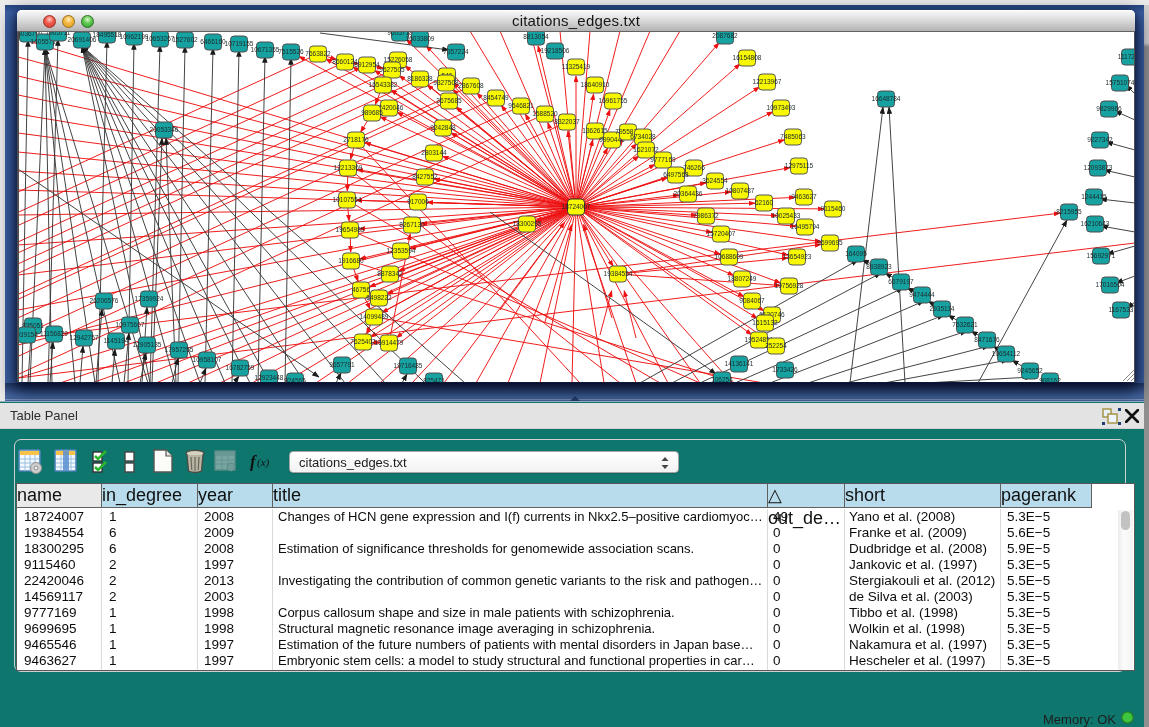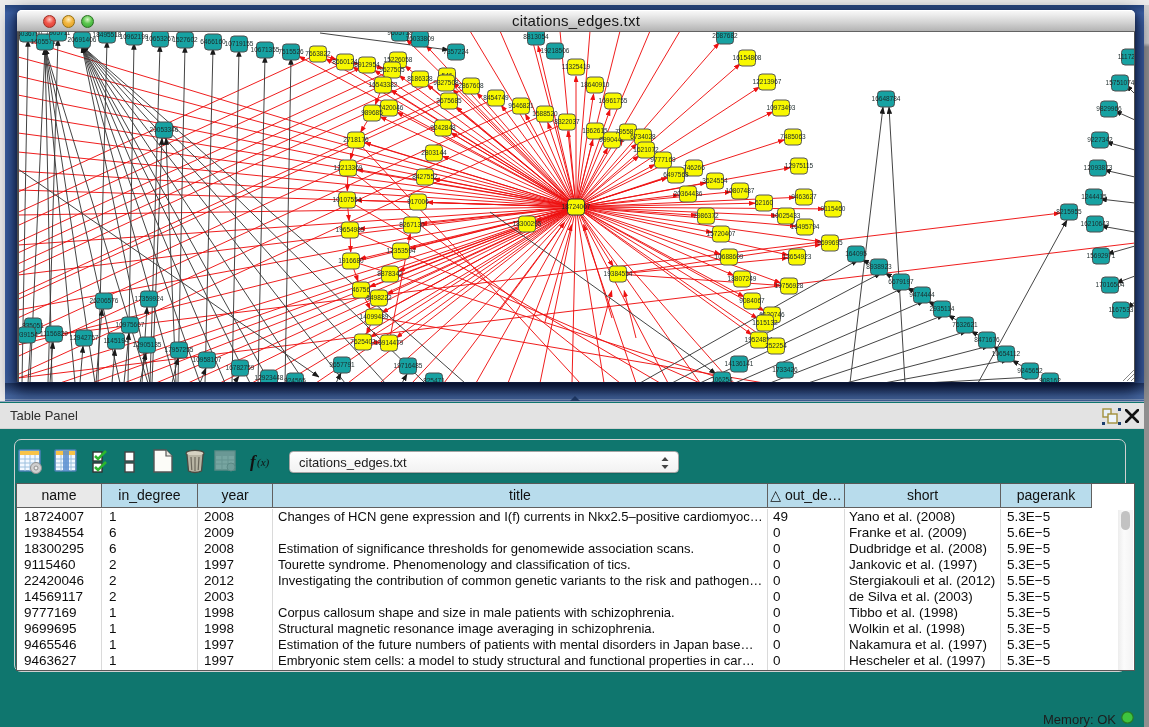--- a/index.html
+++ b/index.html
@@ -18,21 +18,21 @@
 #netview{position:absolute;left:0;top:22px;width:1118px;height:350px;background:#fff;border-left:2px solid #4f4f4f;border-right:1px solid #4f4f4f}
 #tpanel{position:absolute;left:0;top:401px;width:1144px;height:326px;background:#0f766e;border-top:1px solid #9aa7c0}
 #tphead{position:absolute;left:0;top:1px;width:100%;height:26px;background:#e3e3e3;border-bottom:1px solid #d2d2d2}
 #tphead .t{position:absolute;left:10px;top:5px;font-size:13px;color:#2e2e2e}
 #toolbox{position:absolute;left:14px;top:37px;width:1112px;height:233px;border:1px solid #d0d0d0;border-radius:7px}
 #combo{position:absolute;left:289px;top:49px;width:390px;height:22px;border:1px solid #a5a5a5;border-radius:4px;
  background:linear-gradient(180deg,#ffffff,#f2f2f2);box-shadow:0 1px 1px rgba(0,0,0,.12)}
 #combo .t{position:absolute;left:9px;top:3px;font-size:13px;color:#1c1c1c}
 #tbl{position:absolute;left:16px;top:81px;width:1119px;height:188px;background:#fff;border:1px solid #585858}
 .hcell{position:absolute;top:0;height:24px;border-right:1px solid #606060;border-bottom:1px solid #606060;background:#b8dcec;
- font-size:14px;color:#101010;text-align:center;line-height:23px}
+ font-size:18px;color:#101010;line-height:23px}
 .vl{position:absolute;top:25px;width:1px;height:161px;background:#dadada}
 .trow{position:absolute;left:0;width:1100px;height:16px;font-size:13.5px;color:#0c0c0c}
 .trow span{position:absolute;top:0.5px;white-space:nowrap}
 .trow .tt{font-size:13px}
 #vsb{position:absolute;right:1px;top:26px;width:15px;height:160px;background:linear-gradient(90deg,#ededed,#fbfbfb 40%,#f3f3f3)}
 #vsb .th{position:absolute;left:3px;top:1px;width:9px;height:19px;background:#c2c2c2;border-radius:4.5px}
 #tabs{position:absolute;left:430px;top:273px;width:294px;height:19px;border:1px solid #9b9b9b;border-radius:5px;
  background:#fdfdfd;box-shadow:0 1px 0 rgba(255,255,255,.7)}
 #tabs .seg{position:absolute;top:0;height:17px;font-size:13.5px;line-height:17px;text-align:center;color:#090909}
 #status{position:absolute;left:0;top:305px;width:100%;height:21px;font-size:13px;color:#1d1d1d}
@@ -694,29 +694,28 @@
         <span style="left:187px">2008</span>
         <span class="tt" style="left:261px">Estimation of significance thresholds for genomewide association scans.</span>
         <span style="left:756px">0</span>
         <span style="left:832px">Dudbridge et al. (2008)</span>
         <span style="left:990px">5.9E−5</span>
       </div>
       <div class="trow" style="top:72px">
         <span style="left:7px">9115460</span>
         <span style="left:92px">2</span>
         <span style="left:187px">1997</span>
-        <span class="tt" style="left:261px">Tourette syndrome. Phenomenology and classification of tics.</span>
         <span style="left:756px">0</span>
         <span style="left:832px">Jankovic et al. (1997)</span>
         <span style="left:990px">5.3E−5</span>
       </div>
       <div class="trow" style="top:88px">
         <span style="left:7px">22420046</span>
         <span style="left:92px">2</span>
-        <span style="left:187px">2012</span>
+        <span style="left:187px">2013</span>
         <span class="tt" style="left:261px">Investigating the contribution of common genetic variants to the risk and pathogen…</span>
         <span style="left:756px">0</span>
         <span style="left:832px">Stergiakouli et al. (2012)</span>
         <span style="left:990px">5.5E−5</span>
       </div>
       <div class="trow" style="top:104px">
         <span style="left:7px">14569117</span>
         <span style="left:92px">2</span>
         <span style="left:187px">2003</span>
         <span style="left:756px">0</span>

